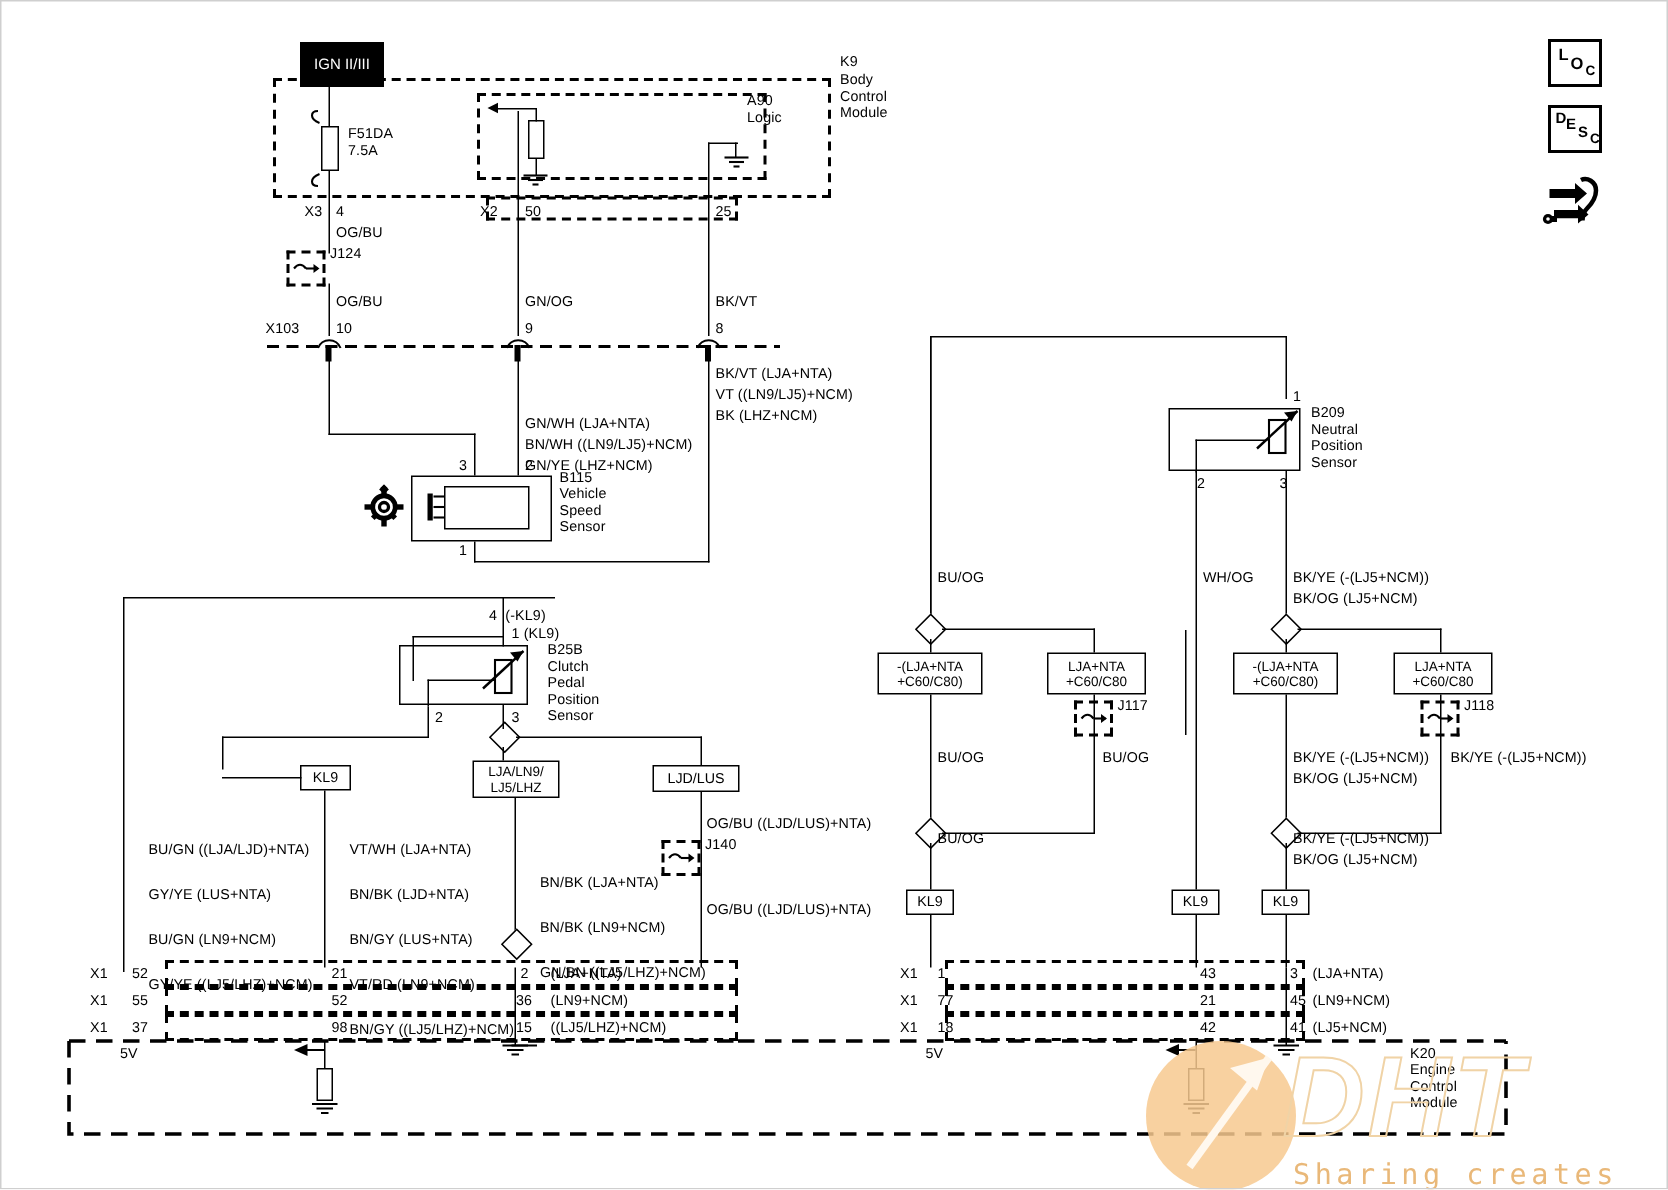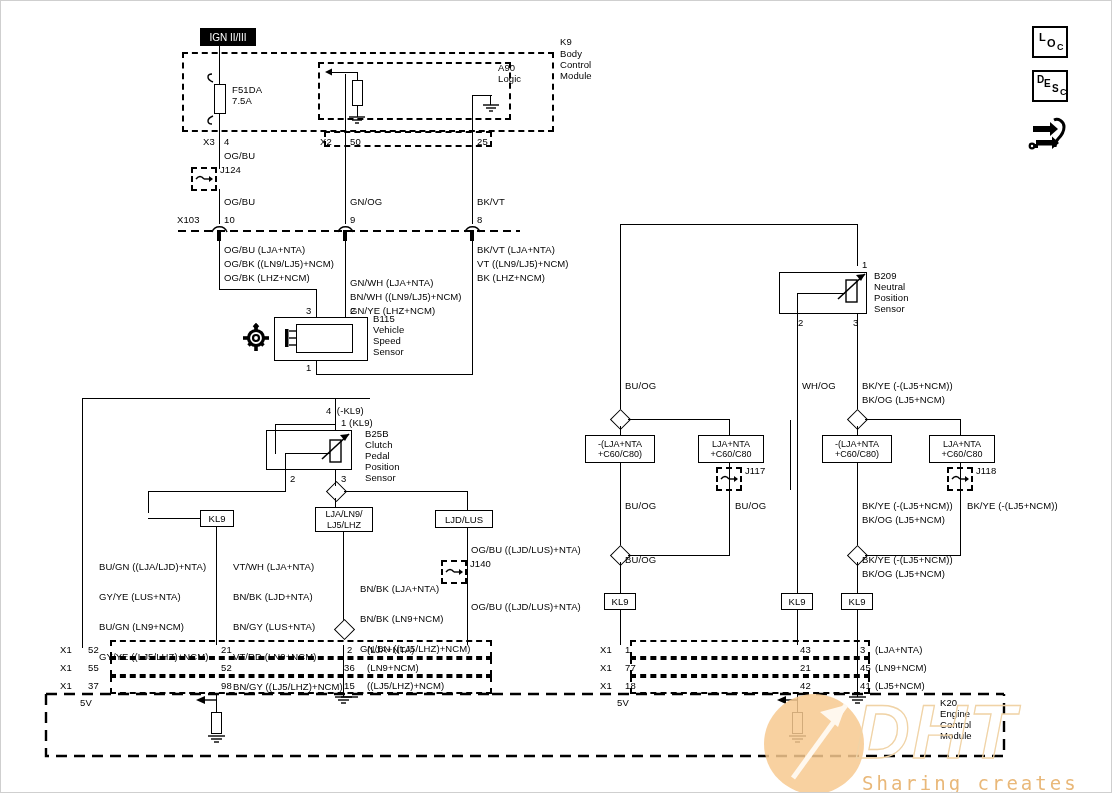--- a/index.html
+++ b/index.html
@@ -57,21 +57,21 @@
     <g transform="translate(1028,118)">
       <path d="M5,8 L22,8 L22,4 L30,11 L22,18 L22,14 L5,14 Z" fill="#000"></path>
       <path d="M8,22 L24,22 L24,18.5 L31,25 L24,31 L24,27.5 L8,27.5 Z" fill="#000"></path>
       <path d="M26,2 C30,0 36,3 36,9 C36,14 33,18 30,21 C28,23 27,26 27,29" fill="none" stroke="#000" stroke-width="3"></path>
       <path d="M3,26 L10,26 L10,30 L3,30 Z" fill="#000"></path>
       <circle cx="4" cy="28" r="3.4" fill="#000"></circle>
       <circle cx="4" cy="28" r="1.2" fill="#fff"></circle>
     </g>
   </svg>
 
-  <div class="ignbox" style="left:200px;top:28px;width:56px;height:18px;">
+  <div class="ignbox" style="left:200px;top:28px;width:56px;height:30px;">
     <span>IGN II/III</span>
   </div>
 
   <div class="dbox" style="left:182px;top:52px;width:372px;height:80px;"></div>
   <div class="lbl" style="left:560px;top:36px;">K9</div>
   <div class="lbl" style="left:560px;top:48px;line-height:11px;">Body
 Control
 Module</div>
 
   <div class="dbox" style="left:318px;top:62px;width:193px;height:58px;"></div>
@@ -144,21 +144,20 @@
     <path d="M212,232 a8,8 0 0 1 15,0" fill="none" stroke="#000" stroke-width="1.4"></path>
     <rect x="217" y="230" width="4" height="11" fill="#000"></rect>
     <path d="M338,232 a8,8 0 0 1 15,0" fill="none" stroke="#000" stroke-width="1.4"></path>
     <rect x="343" y="230" width="4" height="11" fill="#000"></rect>
     <path d="M465,232 a8,8 0 0 1 15,0" fill="none" stroke="#000" stroke-width="1.4"></path>
     <rect x="470" y="230" width="4" height="11" fill="#000"></rect>
 
     <line x1="178" y1="231" x2="520" y2="231" stroke="#000" stroke-width="2" stroke-dasharray="8,5"></line>
   </svg>
 
-  <div class="lbl" style="left:224px;top:243px;line-height:14px;"><span>OG/BU (LJA+NTA)</span><br><span>OG/BK ((LN9/LJ5)+NCM)</span><br><span>OG/BK (LHZ+NCM)</span></div>
   <div class="lbl" style="left:350px;top:243px;line-height:14px;margin-top:33px;"><span>GN/WH (LJA+NTA)</span><br><span>BN/WH ((LN9/LJ5)+NCM)</span><br><span>GN/YE (LHZ+NCM)</span></div>
   <div class="lbl" style="left:477px;top:243px;line-height:14px;"><span>BK/VT (LJA+NTA)</span><br><span>VT ((LN9/LJ5)+NCM)</span><br><span>BK (LHZ+NCM)</span></div>
 
   <div class="ln vl" style="left:219px;top:240px;height:50px;"></div>
   <div class="ln hl" style="left:219px;top:289px;width:98px;"></div>
   <div class="ln vl" style="left:316px;top:289px;height:29px;"></div>
 
   <div class="ln vl" style="left:345px;top:240px;height:78px;"></div>
 
   <div class="ln vl" style="left:472px;top:240px;height:135px;"></div>

